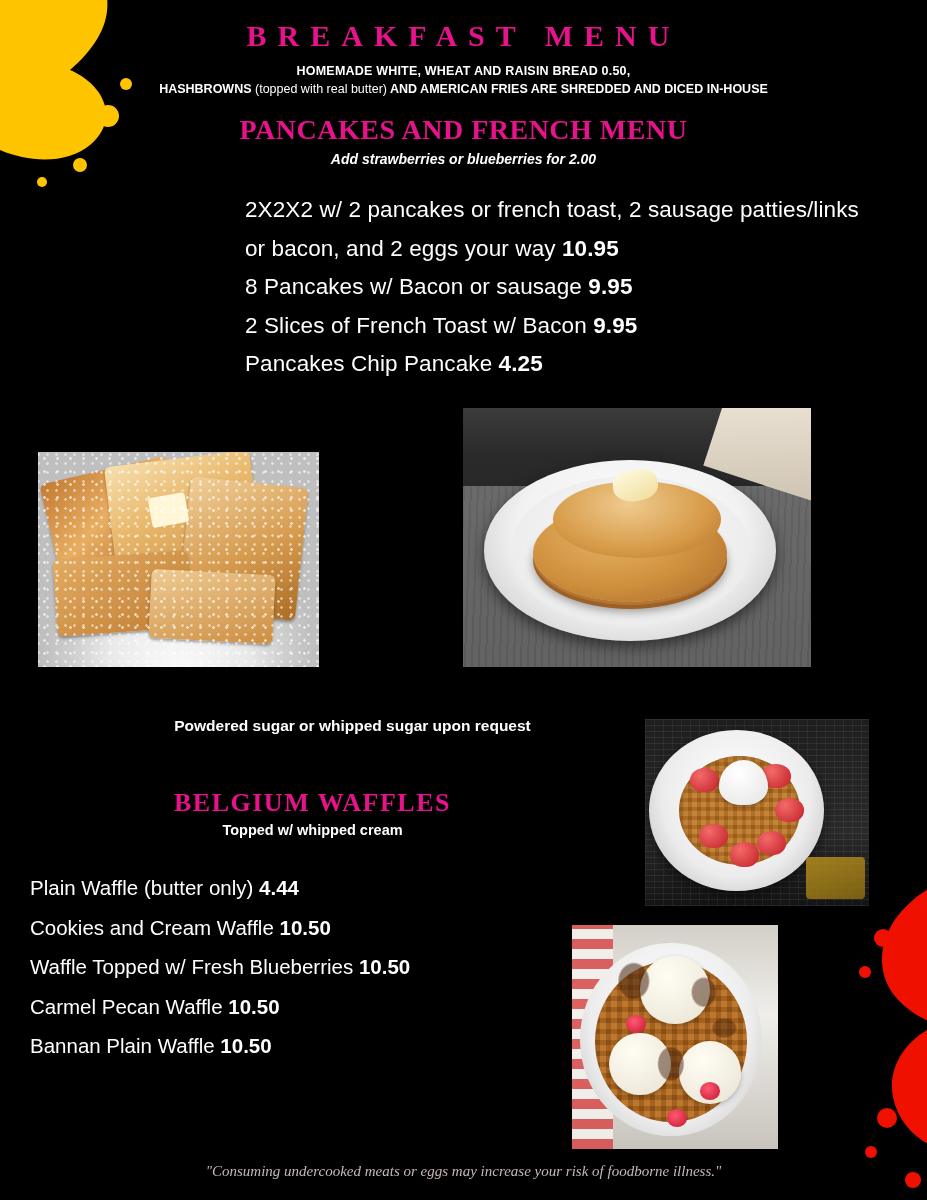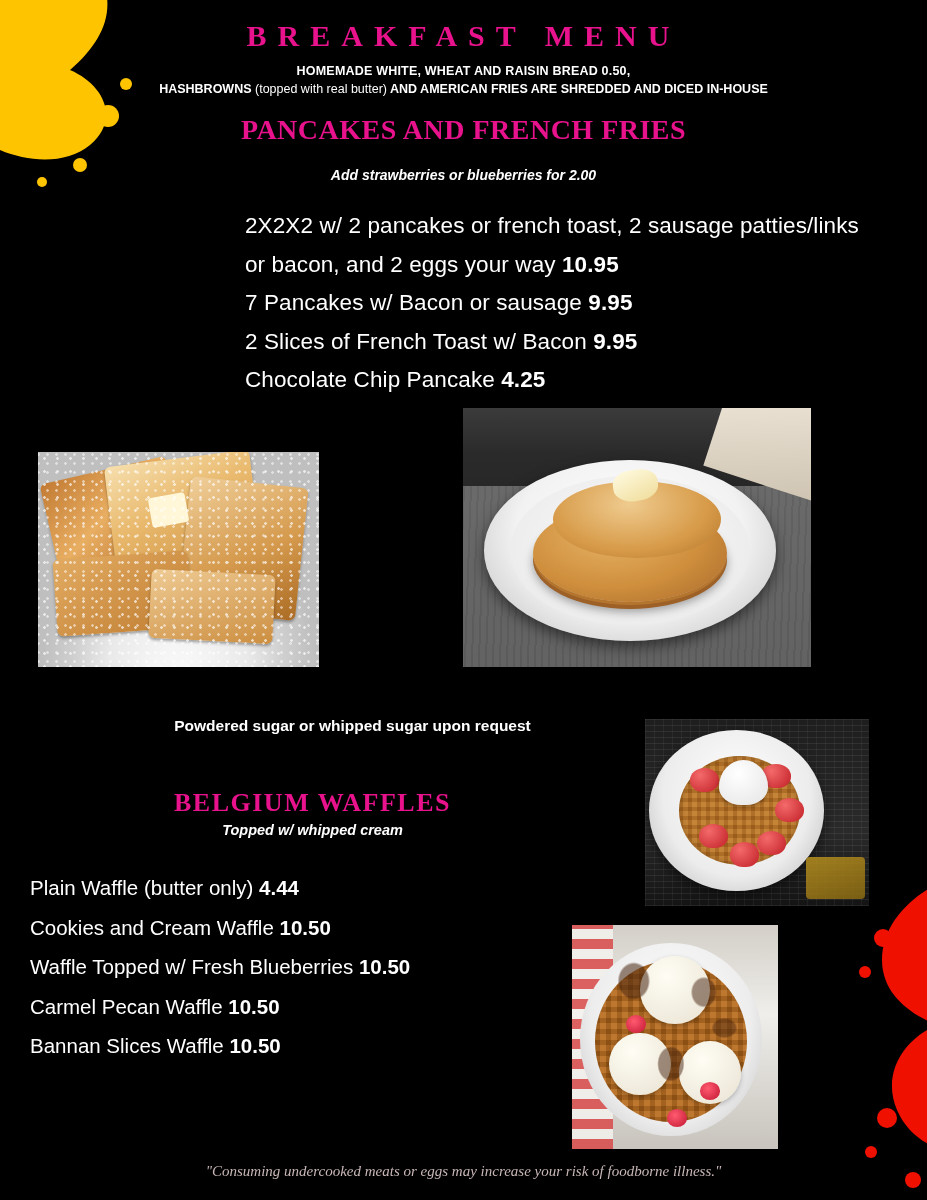--- a/index.html
+++ b/index.html
@@ -76,21 +76,21 @@
     font-weight: bold;
     font-size: 28px;
     letter-spacing: 0.5px;
     margin-top: 18px;
   }
   .section-sub {
     text-align: center;
     font-style: italic;
     font-weight: bold;
     font-size: 14px;
-    margin-top: 21px;
+    margin-top: 5px;
   }
 
   
   .items-pancakes {
     margin: 24px 0 0 0;
     padding: 0 48px 0 245px;
     font-size: 22.5px;
     line-height: 38.5px;
     font-weight: 300;
     letter-spacing: 0.1px;
@@ -121,21 +121,20 @@
     font-weight: bold;
     font-size: 26px;
     letter-spacing: 1.5px;
   }
   .waffle-sub {
     position: absolute;
     top: 822px;
     left: 0;
     width: 625px;
     text-align: center;
-    font-style: italic;
     font-weight: bold;
     font-size: 14.5px;
   }
 
   .items-waffles {
     position: absolute;
     top: 868px;
     left: 30px;
     width: 540px;
     font-size: 20.5px;
@@ -374,38 +373,38 @@
     <span>HOMEMADE WHITE, WHEAT AND RAISIN BREAD</span>
     <b class="price">0.50,</b>
   </div>
 
   <div class="subnote2">
     <span>HASHBROWNS</span>
     <span class="thin">(topped with real butter)</span>
     <span>AND AMERICAN FRIES ARE SHREDDED AND DICED IN-HOUSE</span>
   </div>
 
-  <div class="section-heading">PANCAKES AND FRENCH FRIES</div>
+  <div class="section-heading">PANCAKES AND FRENCH MENU</div>
   <div class="section-sub">Add strawberries or blueberries for 2.00</div>
 
   <div class="items-pancakes">
     <div class="row">
       <span>2X2X2 w/ 2 pancakes or french toast, 2 sausage patties/links or bacon, and 2 eggs your way</span>
       <b>10.95</b>
     </div>
     <div class="row">
-      <span>7 Pancakes w/ Bacon or sausage</span>
+      <span>8 Pancakes w/ Bacon or sausage</span>
       <b>9.95</b>
     </div>
     <div class="row">
       <span>2 Slices of French Toast w/ Bacon</span>
       <b>9.95</b>
     </div>
     <div class="row">
-      <span>Chocolate Chip Pancake</span>
+      <span>Pancakes Chip Pancake</span>
       <b>4.25</b>
     </div>
   </div>
 
   <div class="photo" id="photo-french-toast">
     <div class="inner">
       <div class="ft-bg"></div>
       <div class="ft-slice ft-s1"></div>
       <div class="ft-slice ft-s2"></div>
       <div class="ft-slice ft-s3"></div>
@@ -461,21 +460,21 @@
     </div>
     <div class="row">
       <span>Waffle Topped w/ Fresh Blueberries</span>
       <b>10.50</b>
     </div>
     <div class="row">
       <span>Carmel Pecan Waffle</span>
       <b>10.50</b>
     </div>
     <div class="row">
-      <span>Bannan Slices Waffle</span>
+      <span>Bannan Plain Waffle</span>
       <b>10.50</b>
     </div>
   </div>
 
   <div class="photo" id="photo-banana-waffle">
     <div class="inner">
       <div class="bw-bg"></div>
       <div class="bw-stripes"></div>
       <div class="bw-plate"></div>
       <div class="bw-waffle"></div>

